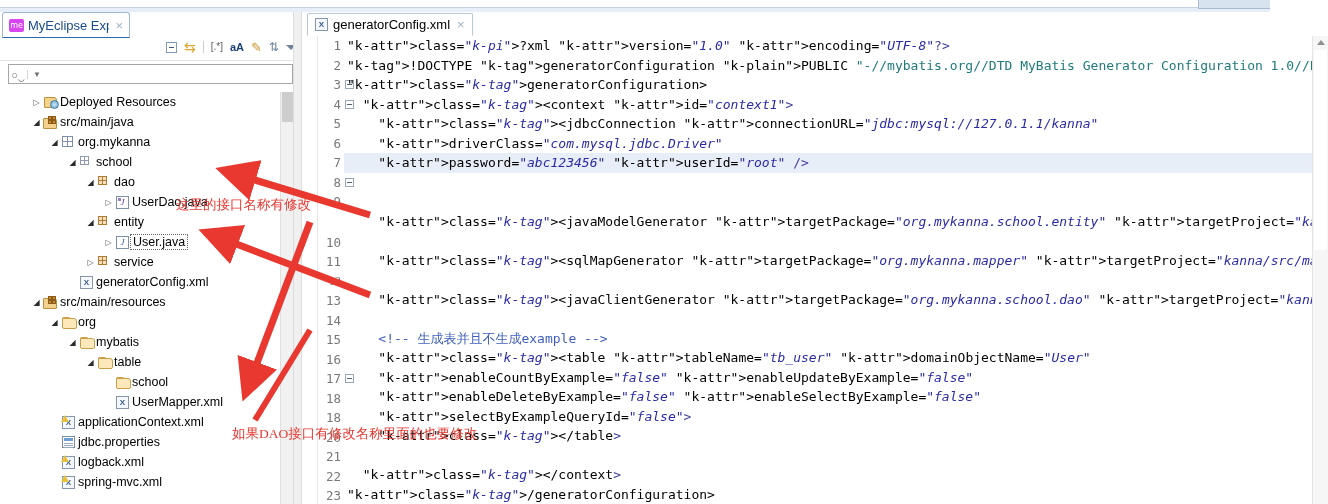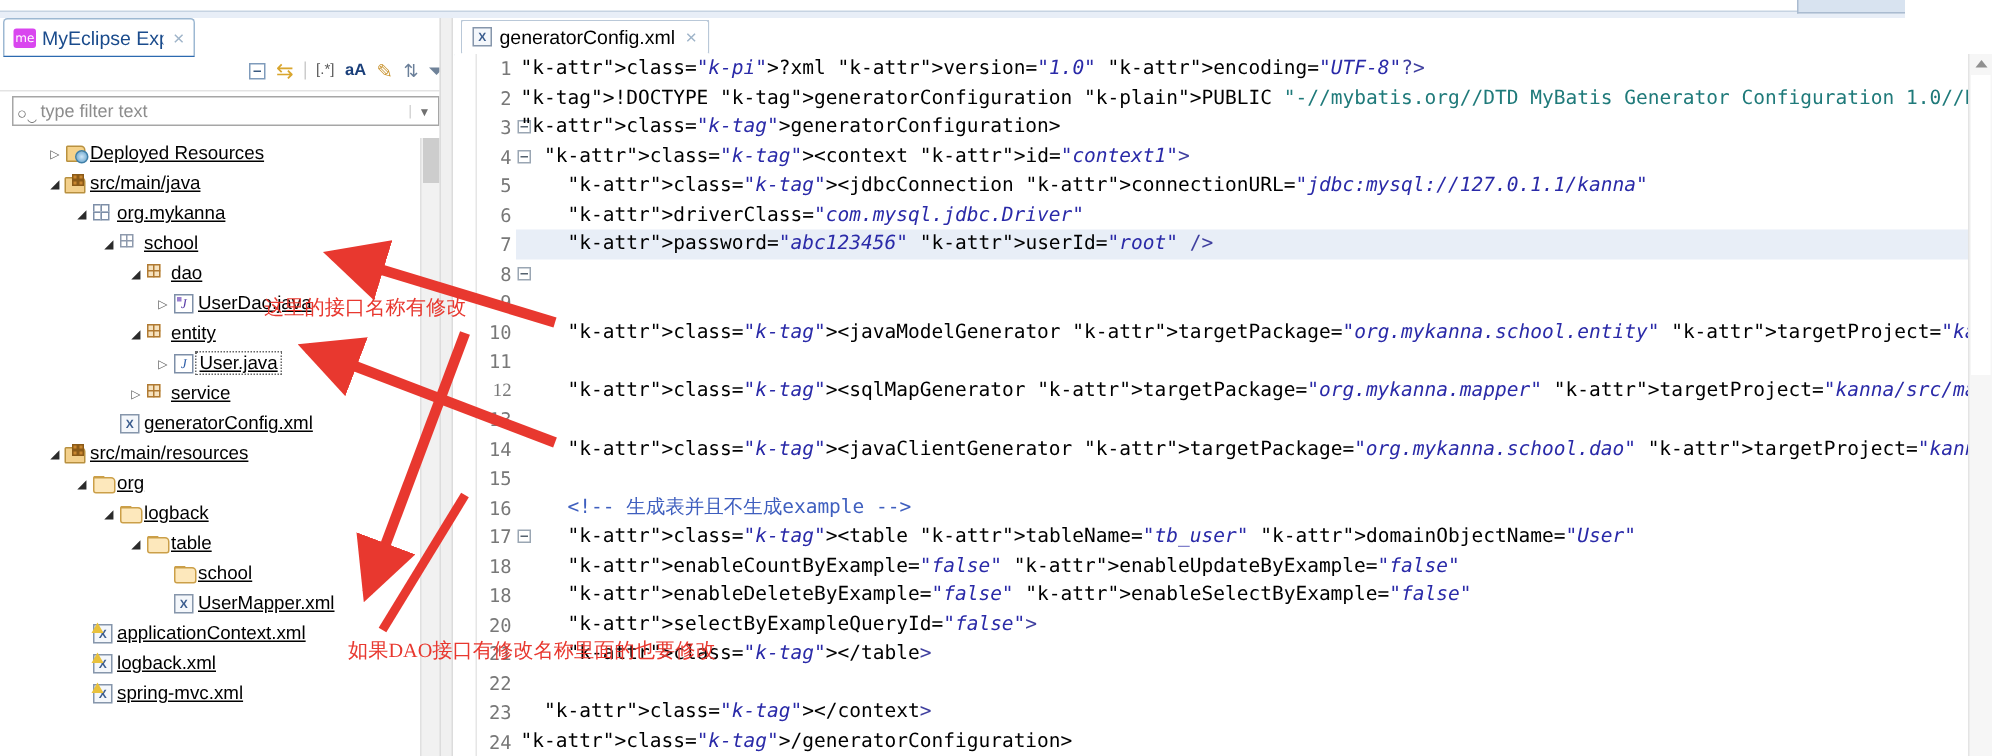--- a/index.html
+++ b/index.html
@@ -60,21 +60,21 @@
   .filterbox{position:absolute;left:8px;top:52px;width:285px;height:20px;background:#ffffff;border:1px solid #a6a6a6;box-sizing:border-box;display:flex;align-items:center;}
   .filter-ico{width:18px;text-align:center;color:#6d6d6d;font-size:11px;}
   .filter-txt{flex:1;color:#8d8d8d;font-size:12px;}
   .filter-caret{width:18px;text-align:center;color:#707070;font-size:8px;border-left:1px solid #d5d5d5;}
 
   .tree{position:absolute;left:0;top:80px;width:290px;height:424px;overflow:hidden;}
   .trow{height:20px;display:flex;align-items:center;white-space:nowrap;font-size:12.5px;color:#000;}
   .arrow{width:11px;text-align:center;font-size:8px;color:#5e5e5e;flex:none;}
   .arrow.open{color:#2b2b2b;}
   .ticon{width:17px;flex:none;display:flex;align-items:center;justify-content:center;}
-  .tlabel{padding-left:1px;text-decoration:underline;}
+  .tlabel{padding-left:1px;}
   .sel-box{outline:1px dotted #666;outline-offset:0px;padding:0 2px;}
 
   
   .ic-deploy{width:14px;height:12px;position:relative;}
   .ic-deploy .f{position:absolute;left:0;top:1px;width:11px;height:9px;background:#f5d28a;border:1px solid #b9913f;border-radius:1px 3px 1px 1px;}
   .ic-deploy .g{position:absolute;left:6px;top:4px;width:7px;height:7px;border-radius:50%;background:radial-gradient(#cfe6f7,#5c9ec9);border:1px solid #3f7fa8;}
   .ic-srcpkg{width:15px;height:13px;position:relative;}
   .ic-srcpkg .f{position:absolute;left:0;top:2px;width:12px;height:9px;background:#f3d08c;border:1px solid #b8903f;border-radius:1px 3px 1px 1px;}
   .ic-srcpkg .m{position:absolute;left:5px;top:0px;width:9px;height:8px;}
   .ic-srcpkg .m s{position:absolute;width:4px;height:4px;background:#c9862f;border:1px solid #8a5a18;box-sizing:border-box;}
@@ -163,21 +163,20 @@
       <span class="tbi" style="color:#5a5a5a;font-size:10px;">[.*]</span>
       <span class="tbi" style="color:#1a3f7a;font-weight:bold;font-size:11px;">aA</span>
       <span class="tbi" style="color:#c9932e;font-size:13px;">✎</span>
       <span class="tbi" style="color:#6a7f99;font-size:12px;">⇅</span>
       <span class="tbi tri"></span>
     </div>
   </div>
 
   <div class="filterbox">
     <span class="filter-ico">○‿</span>
-    <span class="filter-txt">type filter text</span>
     <span class="filter-caret">▼</span>
   </div>
 
   <div class="tree" id="tree">
       <div class="trow" style="padding-left: 31px;">
         <span class="arrow">▷</span>
         <span class="ticon">
           <span class="ic-deploy">
             <span class="f"></span>
             <span class="g"></span>
@@ -307,21 +306,21 @@
         <span class="tlabel">org</span>
       </div>
       <div class="trow" style="padding-left: 67px;">
         <span class="arrow open">◢</span>
         <span class="ticon">
           <span class="ic-folder">
             <span class="t"></span>
             <span class="f"></span>
           </span>
         </span>
-        <span class="tlabel">logback</span>
+        <span class="tlabel">mybatis</span>
       </div>
       <div class="trow" style="padding-left: 85px;">
         <span class="arrow open">◢</span>
         <span class="ticon">
           <span class="ic-folder">
             <span class="t"></span>
             <span class="f"></span>
           </span>
         </span>
         <span class="tlabel">table</span>
@@ -342,20 +341,27 @@
           <span class="ic-xml">X</span>
         </span>
         <span class="tlabel">UserMapper.xml</span>
       </div>
       <div class="trow" style="padding-left: 49px;">
         <span class="arrow"></span>
         <span class="ticon">
           <span class="ic-xml warn">X</span>
         </span>
         <span class="tlabel">applicationContext.xml</span>
+      </div>
+      <div class="trow" style="padding-left: 49px;">
+        <span class="arrow"></span>
+        <span class="ticon">
+          <span class="ic-props"></span>
+        </span>
+        <span class="tlabel">jdbc.properties</span>
       </div>
       <div class="trow" style="padding-left: 49px;">
         <span class="arrow"></span>
         <span class="ticon">
           <span class="ic-xml warn">X</span>
         </span>
         <span class="tlabel">logback.xml</span>
       </div>
       <div class="trow" style="padding-left: 49px;">
         <span class="arrow"></span>
@@ -388,21 +394,21 @@
     <div class="gutter-num" id="gutter">
         <div class="gn" style="position: relative;">1</div>
         <div class="gn" style="position: relative;">2</div>
         <div class="gn" style="position: relative;">3<span class="fold" style="right: -10px; top: 5px; position: absolute;"></span></div>
         <div class="gn" style="position: relative;">4<span class="fold" style="right: -10px; top: 5px; position: absolute;"></span></div>
         <div class="gn" style="position: relative;">5</div>
         <div class="gn" style="position: relative;">6</div>
         <div class="gn" style="position: relative;">7</div>
         <div class="gn" style="position: relative;">8<span class="fold" style="right: -10px; top: 5px; position: absolute;"></span></div>
         <div class="gn" style="position: relative;">9</div>
-        <div class="gn" style="position: relative;">10</div>
+        <div class="gn" style="position: relative; margin-top: 21px;">10</div>
         <div class="gn" style="position: relative;">11</div>
         <div class="gn" style="position: relative; font-family: Liberation Serif, serif;">12</div>
         <div class="gn" style="position: relative;">13</div>
         <div class="gn" style="position: relative;">14</div>
         <div class="gn" style="position: relative;">15</div>
         <div class="gn" style="position: relative;">16</div>
         <div class="gn" style="position: relative;">17<span class="fold" style="right: -10px; top: 5px; position: absolute;"></span></div>
         <div class="gn" style="position: relative;">18</div>
         <div class="gn" style="position: relative;">18</div>
         <div class="gn" style="position: relative;">20</div>

